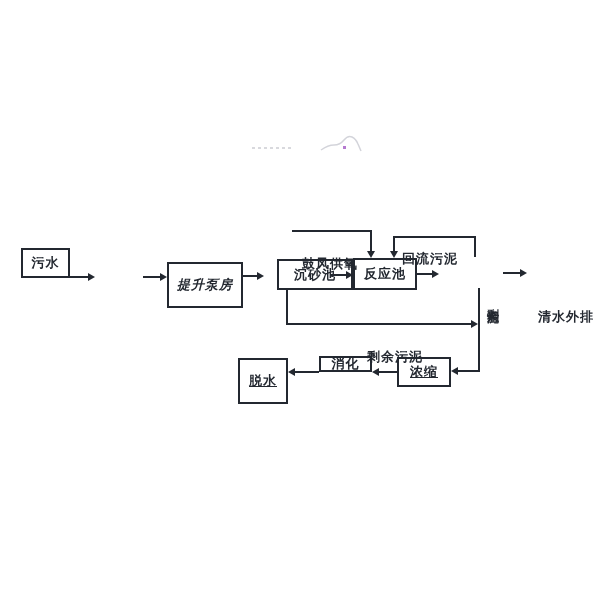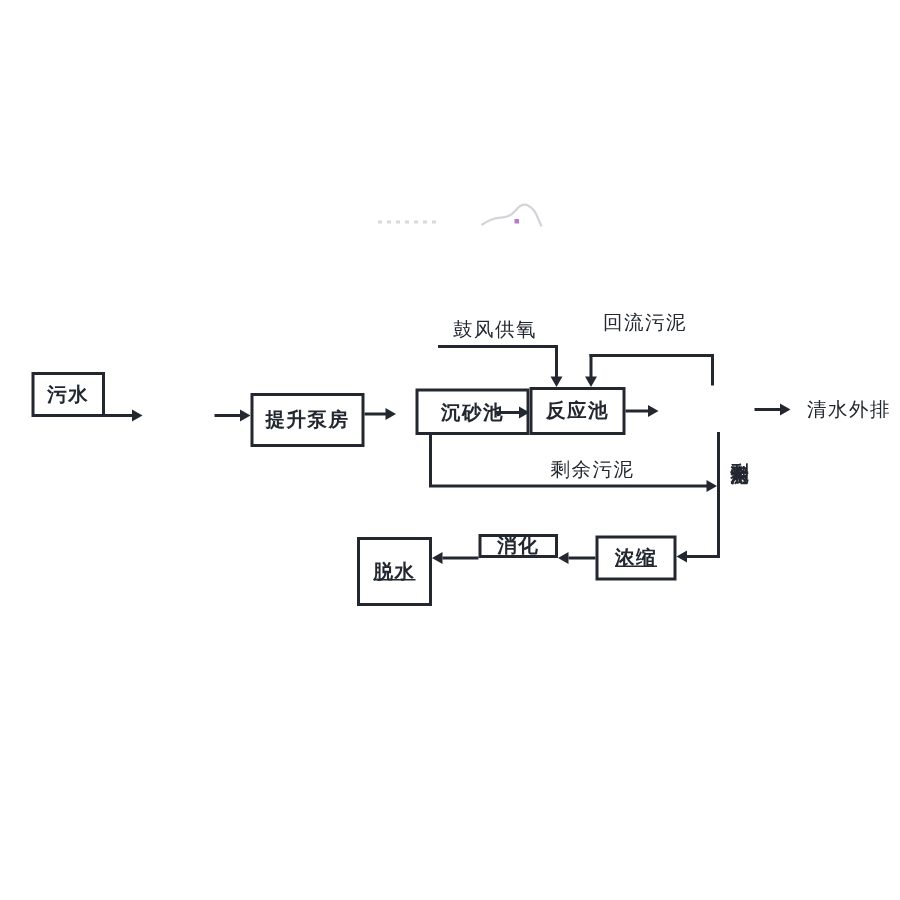--- a/index.html
+++ b/index.html
@@ -14,22 +14,22 @@
     font-size:13px;font-weight:bold;color:var(--line,#232830);
     letter-spacing:1px;box-sizing:border-box;white-space:nowrap;
   }
   .hline{position:absolute;height:2px;background:var(--line,#232830);}
   .vline{position:absolute;width:2px;background:var(--line,#232830);}
   .arr{position:absolute;width:0;height:0;}
   .arr.right{border-top:4px solid transparent;border-bottom:4px solid transparent;border-left:7px solid var(--line,#232830);}
   .arr.left{border-top:4px solid transparent;border-bottom:4px solid transparent;border-right:7px solid var(--line,#232830);}
   .arr.down{border-left:4px solid transparent;border-right:4px solid transparent;border-top:7px solid var(--line,#232830);}
   .lbl{
-    position:absolute;font-size:13px;font-weight:normal;color:var(--line,#232830);
-    letter-spacing:1px;white-space:nowrap;
+    position:absolute;font-size:13px;font-weight:bold;color:var(--line,#232830);
+    letter-spacing:1px;white-space:nowrap;margin-top:44px;
   }
   .lbl-vert{
     position:absolute;font-size:12px;font-weight:bold;color:var(--line,#232830);
     writing-mode:vertical-rl;text-orientation:upright;letter-spacing:1px;line-height:14px;
   }
   .smudge-dots{
     position:absolute;left:252px;top:147px;width:40px;height:2px;opacity:.55;
     background:repeating-linear-gradient(90deg,#b9bac2 0 3px,transparent 3px 6px);
   }
   .smudge-curve{position:absolute;left:320px;top:132px;width:44px;height:22px;opacity:.8;}
@@ -40,21 +40,21 @@
 
 <div class="canvas">
 
   <div class="smudge-dots"></div>
   <svg class="smudge-curve" viewBox="0 0 44 22">
     <path d="M1,18 Q8,13 14,13 Q20,13 24,8 Q28,3 32,5 Q36,7 38,12 L41,19" fill="none" stroke="#c9cad2" stroke-width="1.5"></path>
   </svg>
   <div class="smudge-dot"></div>
 
   <div class="node" style="left:21px;top:248px;width:49px;height:30px;">污水</div>
-  <div class="node" style="left:167px;top:262px;width:76px;height:36px;">提升泵房</div>
+  <div class="node" style="left:167px;top:262px;width:76px;height:46px;font-style:italic;">提升泵房</div>
   <div class="node" style="left:277px;top:259px;width:76px;height:31px;">沉砂池</div>
   <div class="node" style="left:353px;top:258px;width:64px;height:32px;">反应池</div>
 
   <div class="node" style="left:397px;top:357px;width:54px;height:30px;text-decoration:underline;">浓缩</div>
   <div class="node" style="left:319px;top:356px;width:53px;height:16px;">消化</div>
   <div class="node" style="left:238px;top:358px;width:50px;height:46px;text-decoration:underline;">脱水</div>
 
   <div class="hline" style="left:70px;top:276px;width:20px;"></div>
   <div class="arr right" style="left:88px;top:273px;"></div>
 

